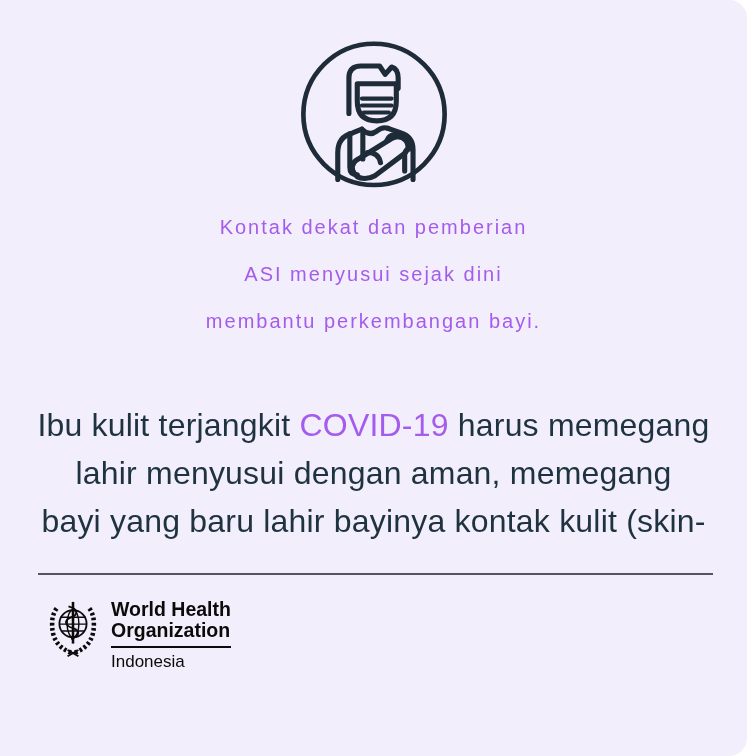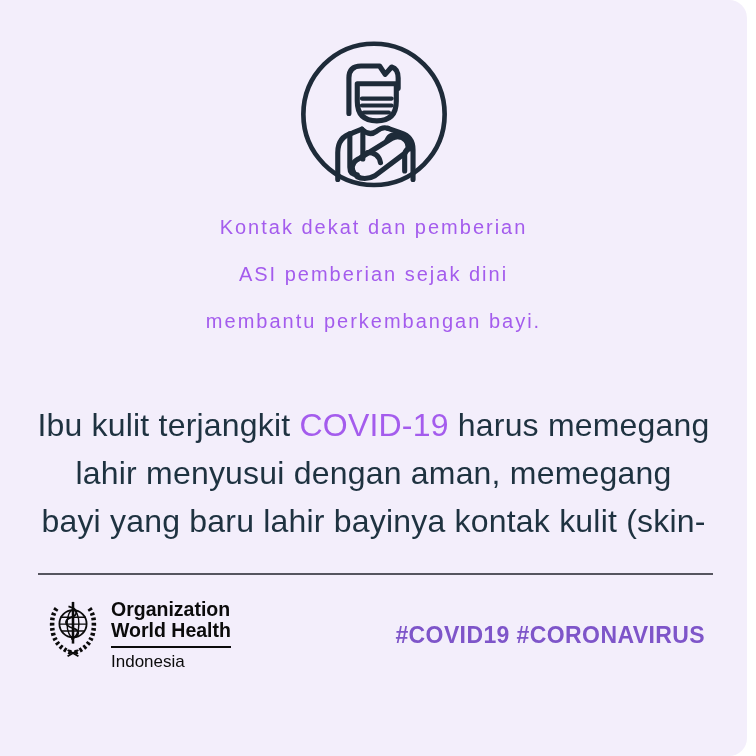--- a/index.html
+++ b/index.html
@@ -115,21 +115,21 @@
       <path d="M99 108 Q103 99 112 104"></path>
 
       <path d="M78 121 Q90 121 92 132"></path>
 
       <path d="M118 141 V124 Q118 117 125 117"></path>
     </svg>
   </div>
 
   <div class="headline">
     <div>Kontak dekat dan pemberian</div>
-    <div>ASI pemberian sejak dini</div>
+    <div>ASI menyusui sejak dini</div>
     <div>membantu perkembangan bayi.</div>
   </div>
 
   <div class="paragraph">
     <div><span>Ibu kulit terjangkit </span><span class="hl">COVID-19</span><span> harus memegang</span></div>
     <div>lahir menyusui dengan aman, memegang</div>
     <div>bayi yang baru lahir bayinya kontak kulit (skin-</div>
   </div>
 
   <hr class="divider">
@@ -146,22 +146,21 @@
           <circle cx="32" cy="26" r="15" stroke-width="2"></circle>
           <ellipse cx="32" cy="26" rx="6.5" ry="15" stroke-width="1.6"></ellipse>
           <path d="M18 19 H46 M17 26.5 H47 M19 34 H45" stroke-width="1.6"></path>
 
           <path d="M32 2 V48" stroke-width="2.8"></path>
           <path d="M27 7 C38 10 38 16 30 19 C22 22 22 28 32 31 C41 34 39 40 30 43" stroke-width="2"></path>
         </svg>
       </div>
       <div class="who-text">
         <div class="who-name">
+          <div>World Health</div>
           <div>Organization</div>
-          <div>World Health</div>
         </div>
         <div class="who-country">Indonesia</div>
       </div>
     </div>
-    <div class="hashtags">#COVID19 #CORONAVIRUS</div>
   </div>
 
 </div>
 
 </body></html>

